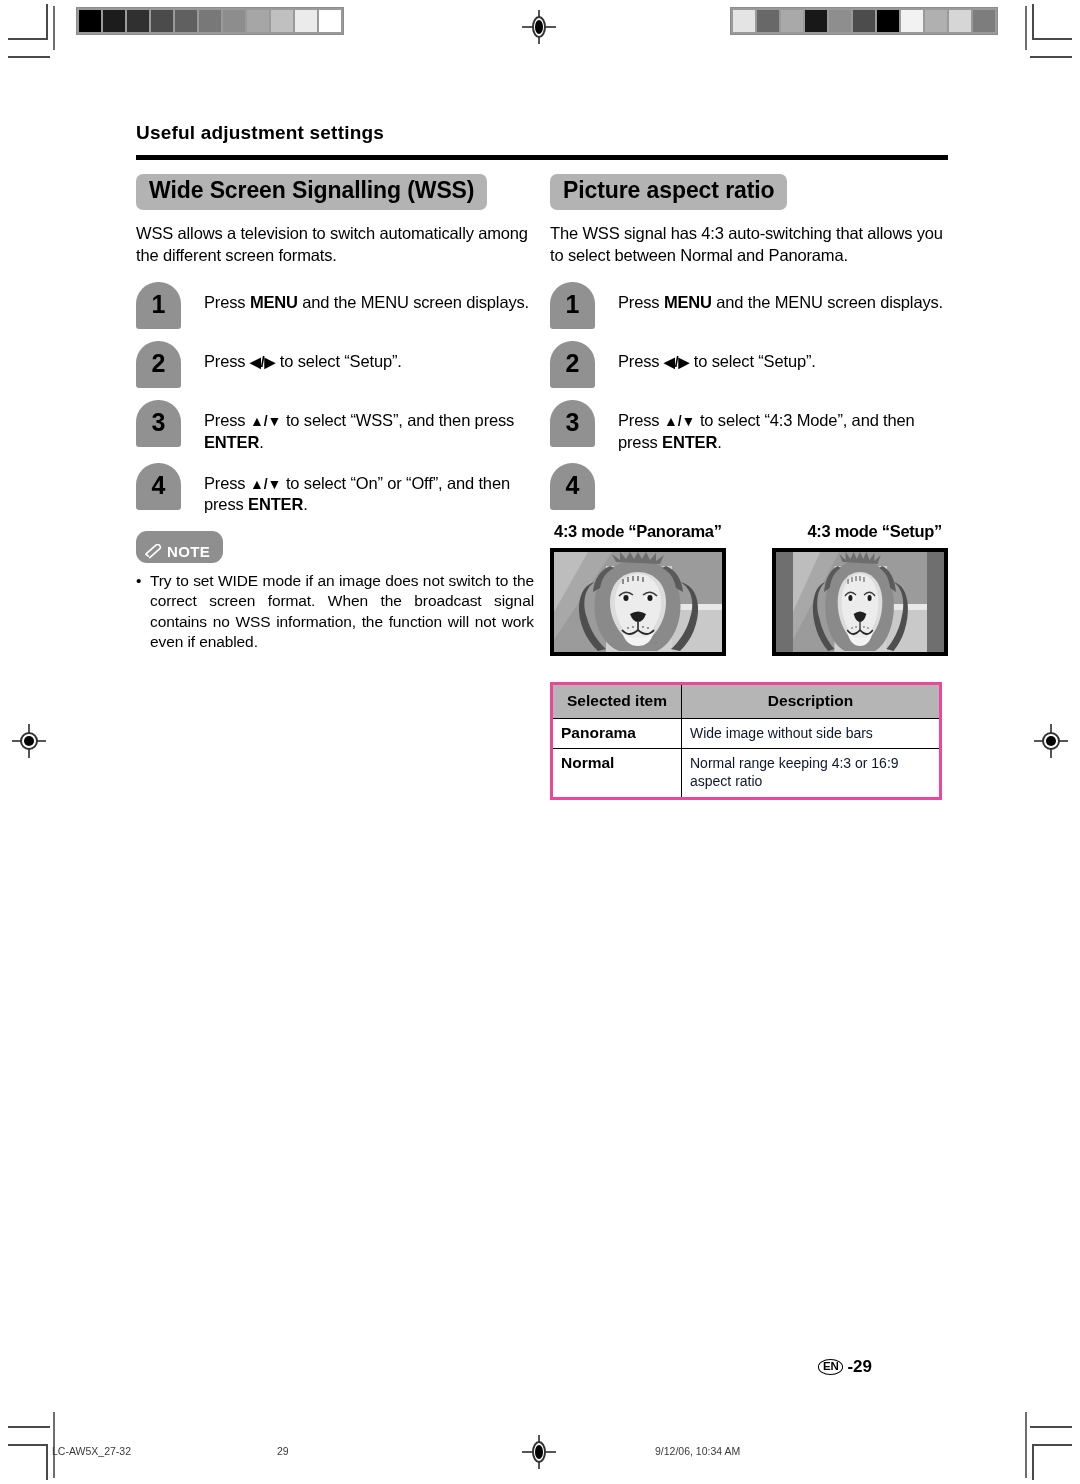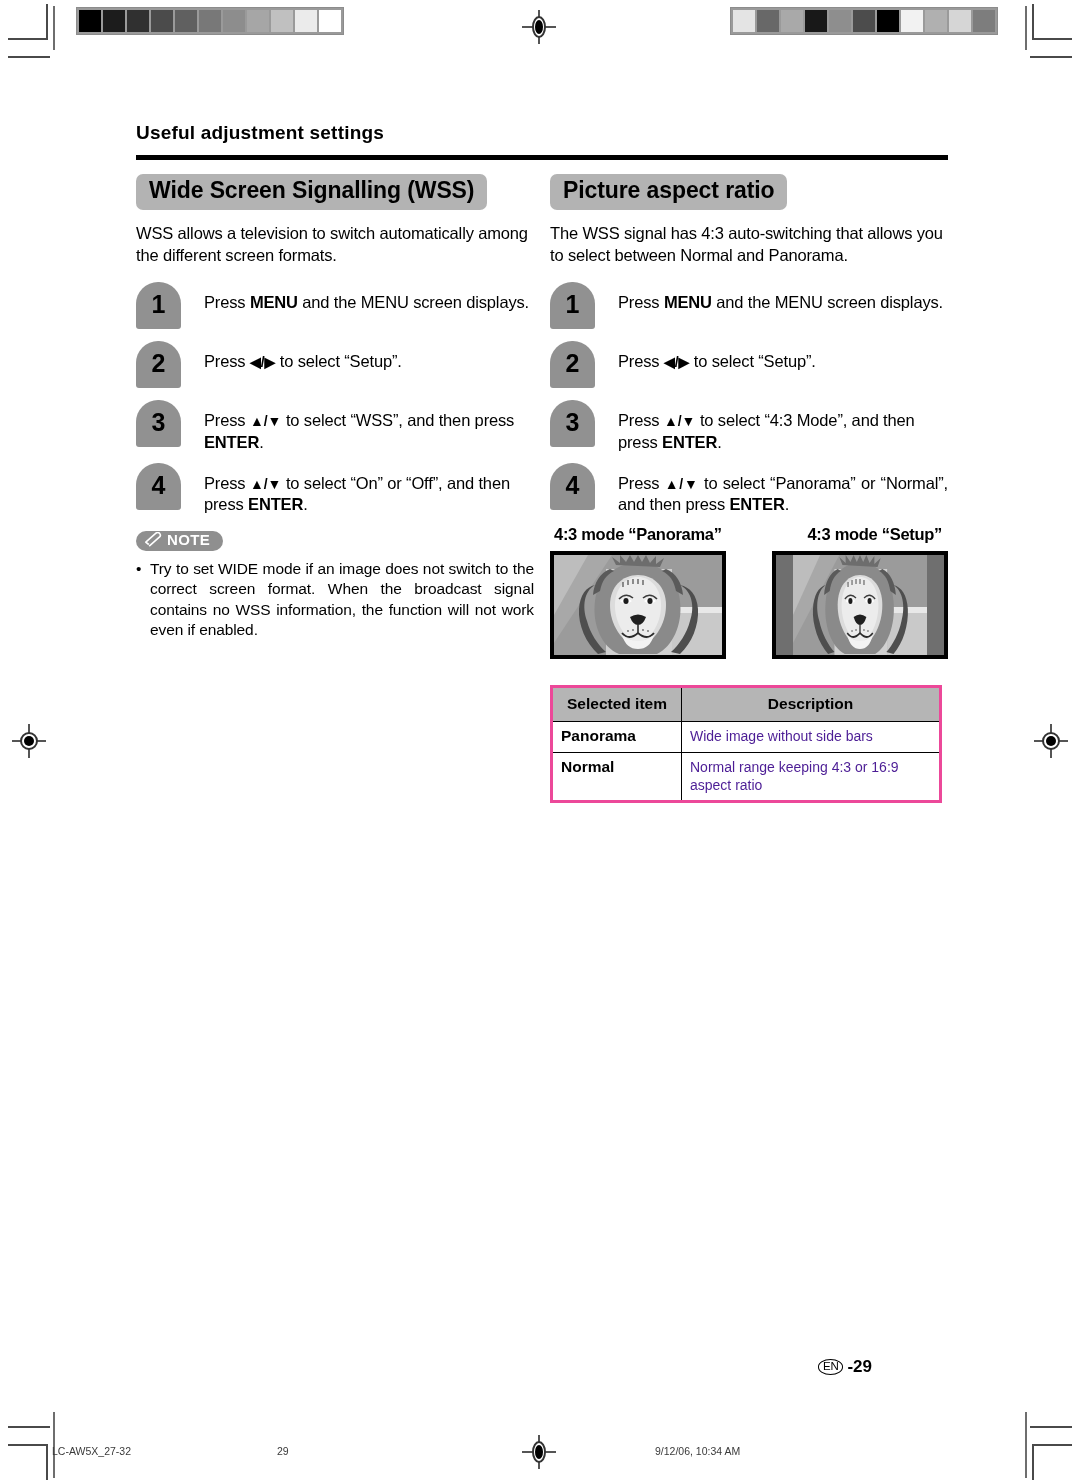--- a/index.html
+++ b/index.html
@@ -170,21 +170,21 @@
   .step-text.justify { text-align: justify; }
   .step-text b { font-weight: bold; }
   .arrows { font-size: 14px; letter-spacing: 0; }
 
   
   .note-badge {
     display: inline-flex;
     align-items: center;
     background: #8f8f8f;
     border-radius: 11px;
-    padding: 0 13px 3px 7px;
+    padding: 12px 13px 3px 7px;
     margin-top: 6px;
   }
   .note-badge .pen {
     display: inline-block;
     width: 19px; height: 15px;
     margin-right: 5px;
   }
   .note-badge .note-label {
     color: #ffffff;
     font-size: 15px;
@@ -277,39 +277,39 @@
   }
   .tbl thead th:first-child { width: 112px; }
   .tbl td.item {
     font-size: 15.5px;
     font-weight: bold;
     width: 112px;
   }
   .tbl td.desc {
     font-size: 14px;
     line-height: 1.32;
-    color: #4c1d95;
+    color: #0f172a;
   }
 
   .page-folio {
     position: absolute;
     right: 132px;
     top: 1357px;
     font-size: 17px;
     font-weight: bold;
     display: flex;
     align-items: center;
     gap: 4px;
   }
   .folio-lang {
     display: inline-block;
     border: 1.5px solid #000;
     border-radius: 50%;
     font-size: 11.5px;
-    font-weight: normal;
+    font-weight: bold;
     padding: 1px 4px 1px 4px;
     line-height: 1;
     letter-spacing: -0.3px;
   }
 
   
   .footer-line {
     position: absolute;
     top: 1445px;
     font-size: 10.5px;
@@ -474,21 +474,20 @@
         <div class="step-text"><span>Press </span><b class="arrows">◀/▶</b><span> to select “Setup”.</span><b></b><span></span></div>
       </div>
 
       <div class="step">
         <div class="step-badge">3</div>
         <div class="step-text"><span>Press </span><b class="arrows">▲/▼</b><span> to select “4:3 Mode”, and then press </span><b>ENTER</b><span>.</span></div>
       </div>
 
       <div class="step">
         <div class="step-badge">4</div>
-        <div class="step-text justify"><span>Press </span><b class="arrows">▲/▼</b><span> to select “Panorama” or “Normal”, and then press </span><b>ENTER</b><span>.</span></div>
       </div>
 
     </div>
 
 
     <div class="mode-captions">
       <div>4:3 mode “Panorama”</div>
       <div>4:3 mode “Setup”</div>
     </div>
 

